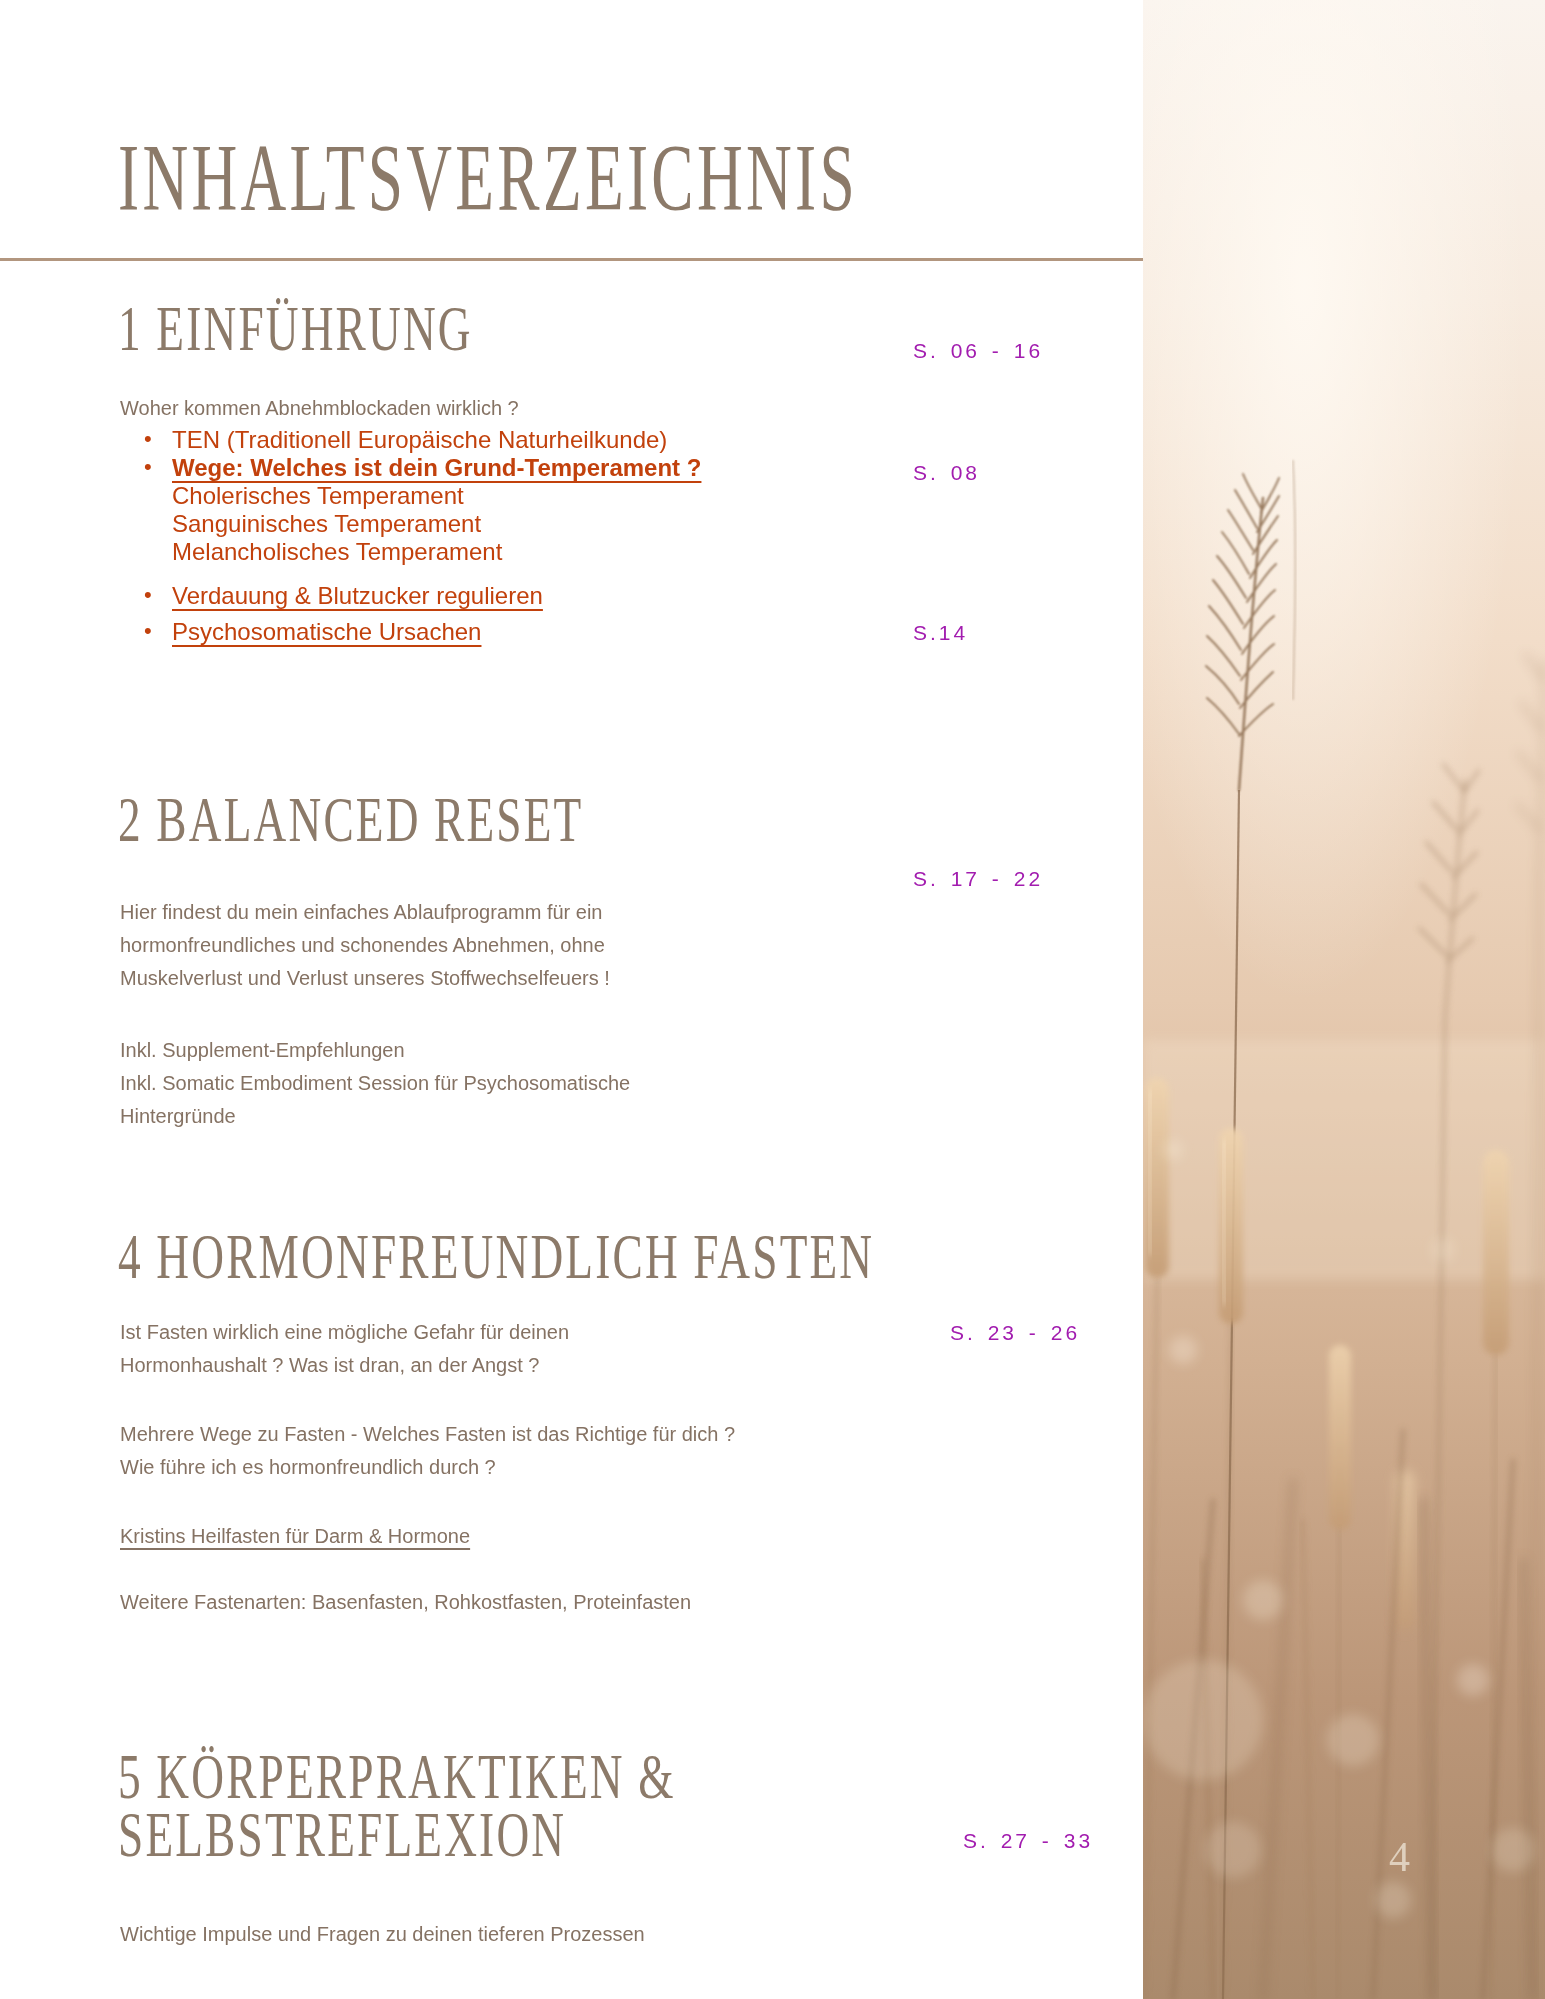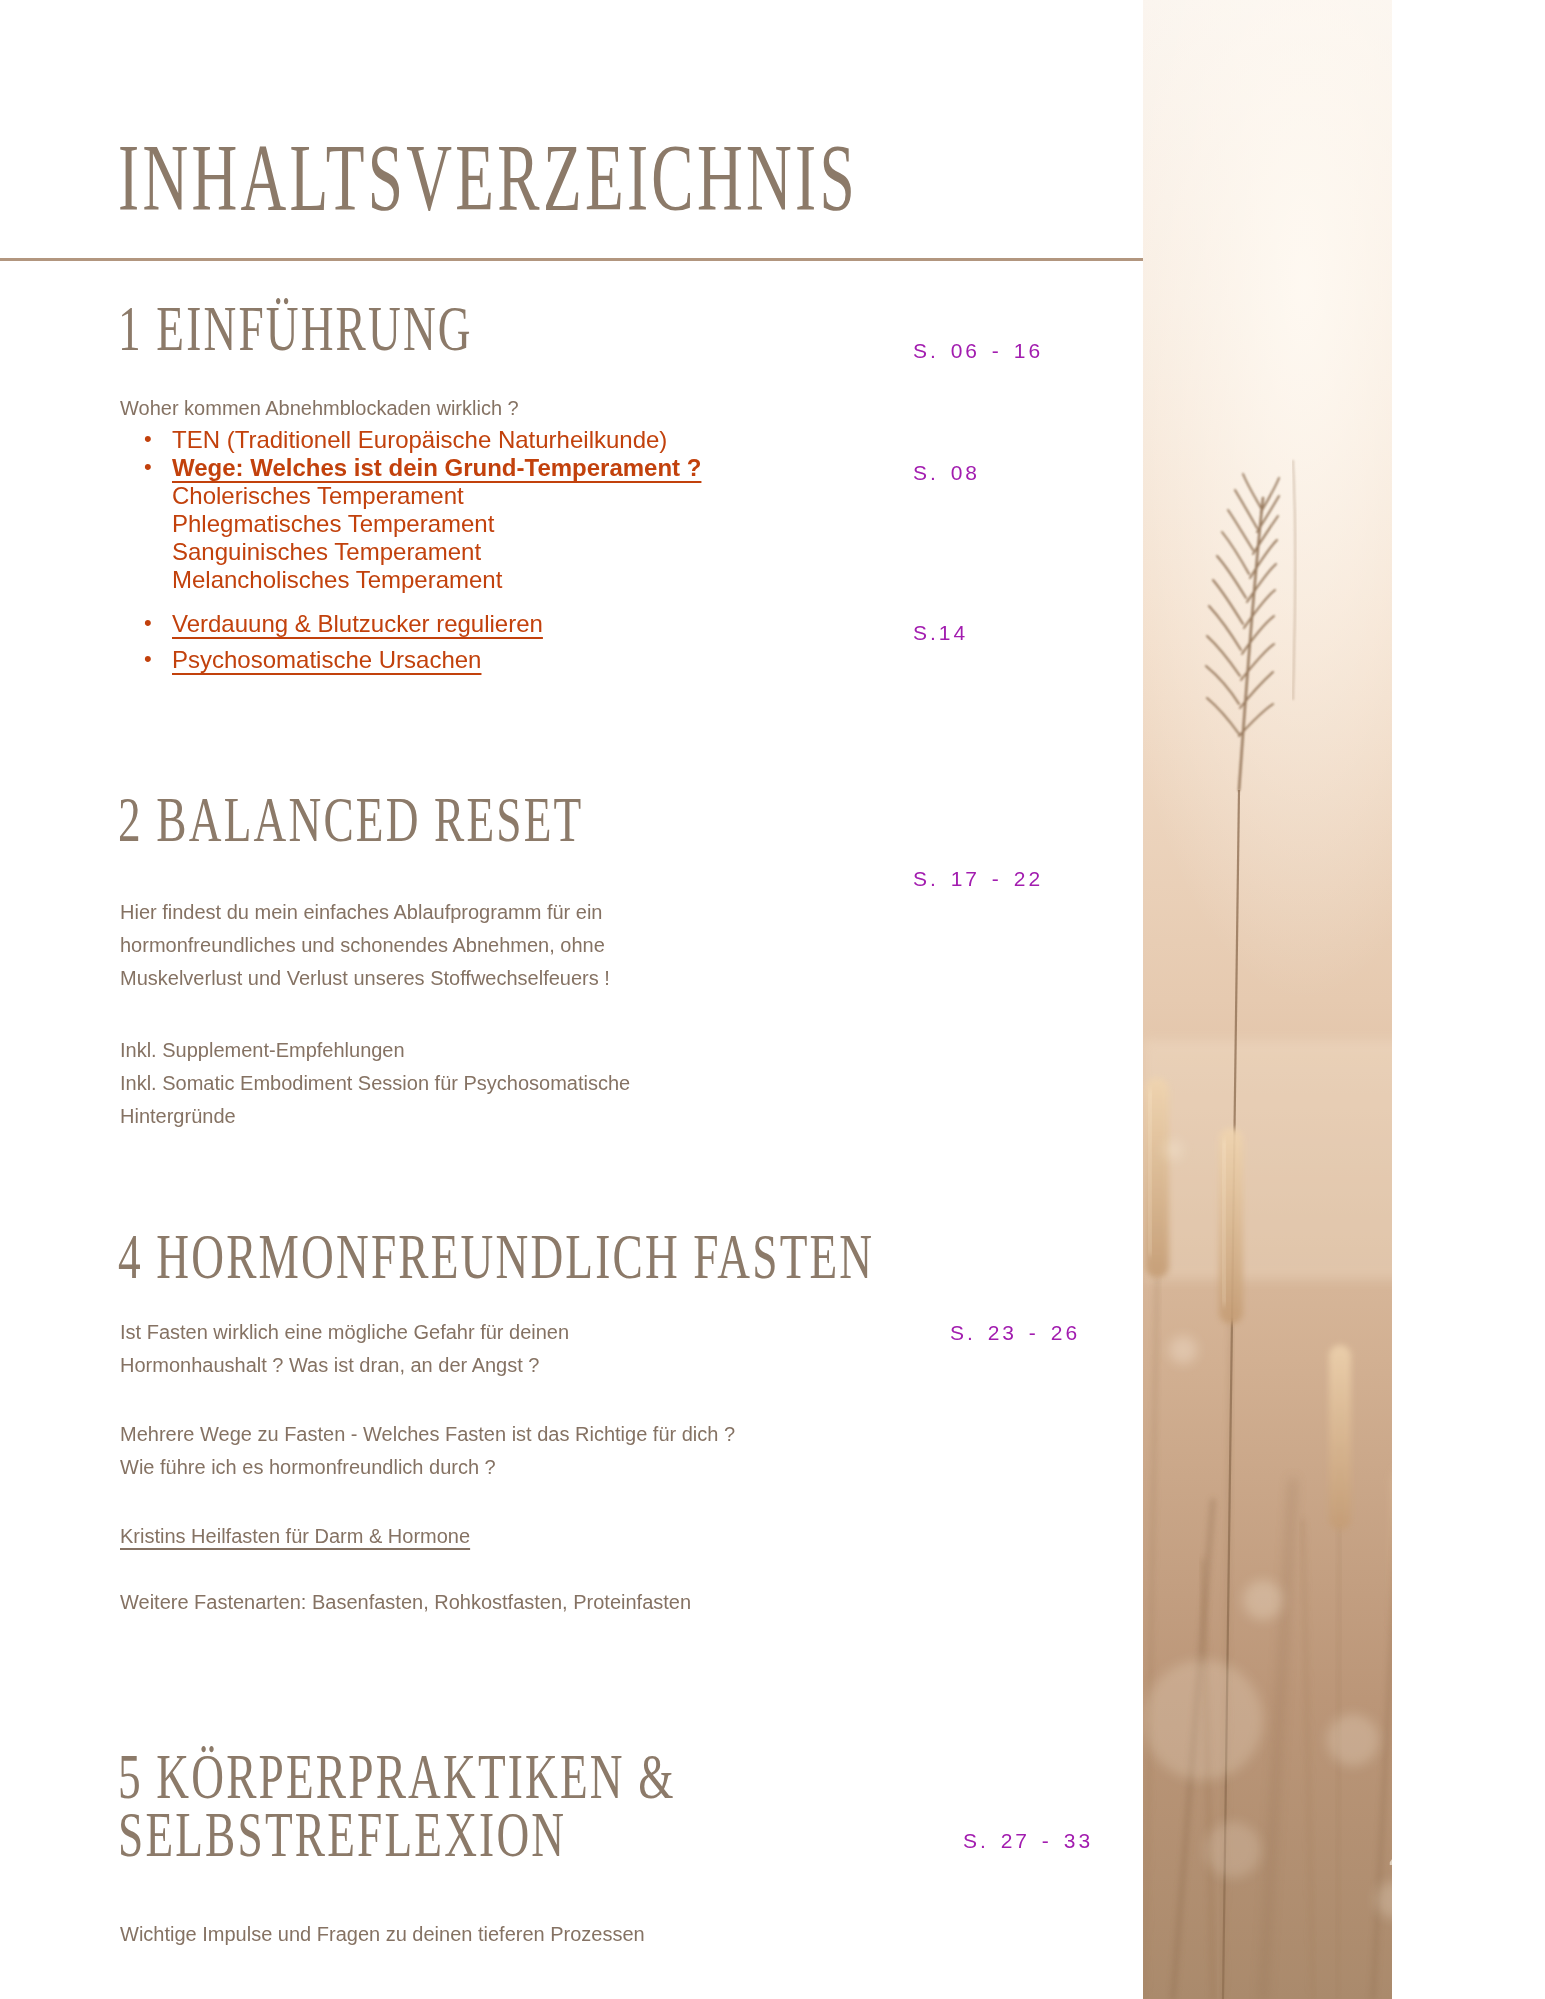--- a/index.html
+++ b/index.html
@@ -1,16 +1,16 @@
 <!DOCTYPE html>
 <html lang="de"><head>
 <meta charset="utf-8">
 <style>
   html,body{margin:0;padding:0;background:#ffffff;}
-  .page{position:relative;width:1392px;height:1999px;background:#ffffff;overflow:hidden;
+  .page{position:relative;width:1545px;height:1999px;background:#ffffff;overflow:hidden;
         font-family:"Liberation Sans",sans-serif;}
 
   
   .display{font-family:"Liberation Serif",serif;font-weight:400;color:#8c7a69;
            transform-origin:left top;white-space:pre-line;}
   .title{position:absolute;left:118px;top:130px;font-size:96px;line-height:1;
          letter-spacing:5px;transform:scaleX(0.66);white-space:nowrap;}
   .h2{position:absolute;left:118px;font-size:63px;line-height:58px;letter-spacing:3px;
       transform:scaleX(0.72);}
   .rule{position:absolute;left:0;top:258px;width:1143px;height:0;border-top:3px solid #b2967f;}
@@ -52,23 +52,20 @@
     <div class="toc-item">
       <span class="bullet"></span>
       <span>TEN (Traditionell Europäische Naturheilkunde)</span>
     </div>
     <div class="toc-item">
       <span class="bullet"></span>
       <span class="b u">Wege: Welches ist dein Grund-Temperament ?</span>
     </div>
     <div class="toc-item">
       <span>Cholerisches Temperament</span>
-    </div>
-    <div class="toc-item">
-      <span>Phlegmatisches Temperament</span>
     </div>
     <div class="toc-item">
       <span>Sanguinisches Temperament</span>
     </div>
     <div class="toc-item">
       <span>Melancholisches Temperament</span>
     </div>
     <div class="toc-item gap-lg">
       <span class="bullet"></span>
       <span class="u-thin">Verdauung &amp; Blutzucker regulieren</span>

